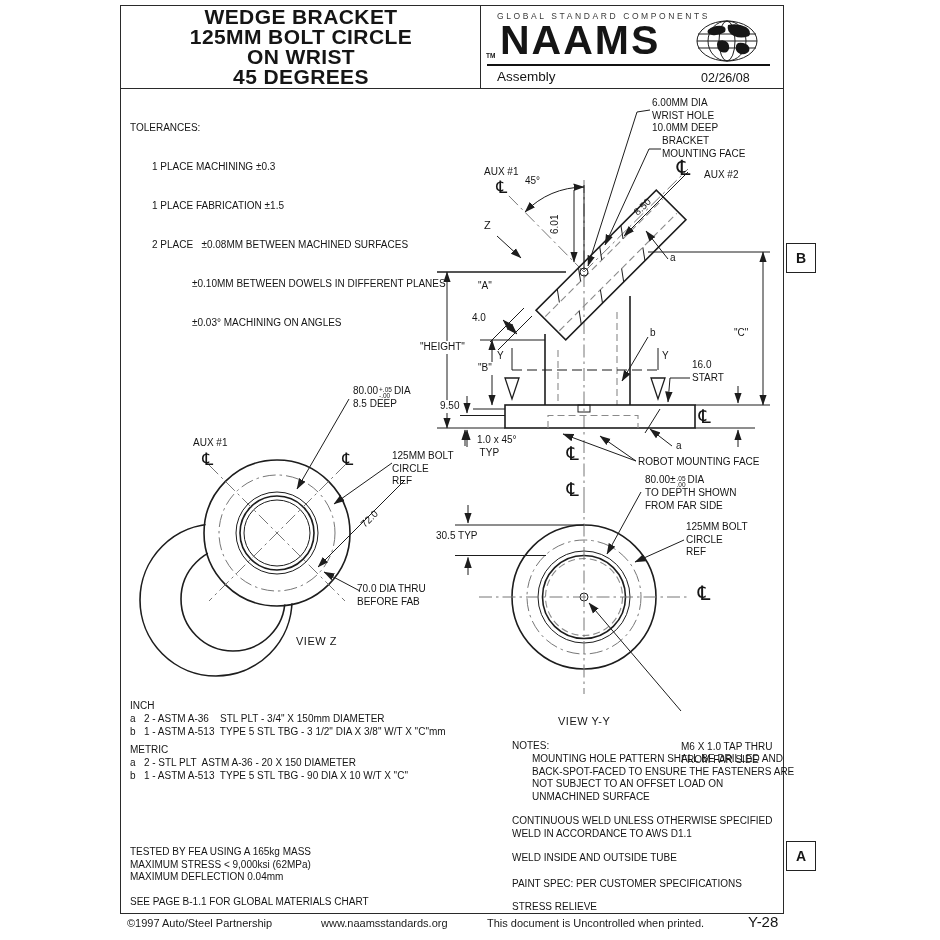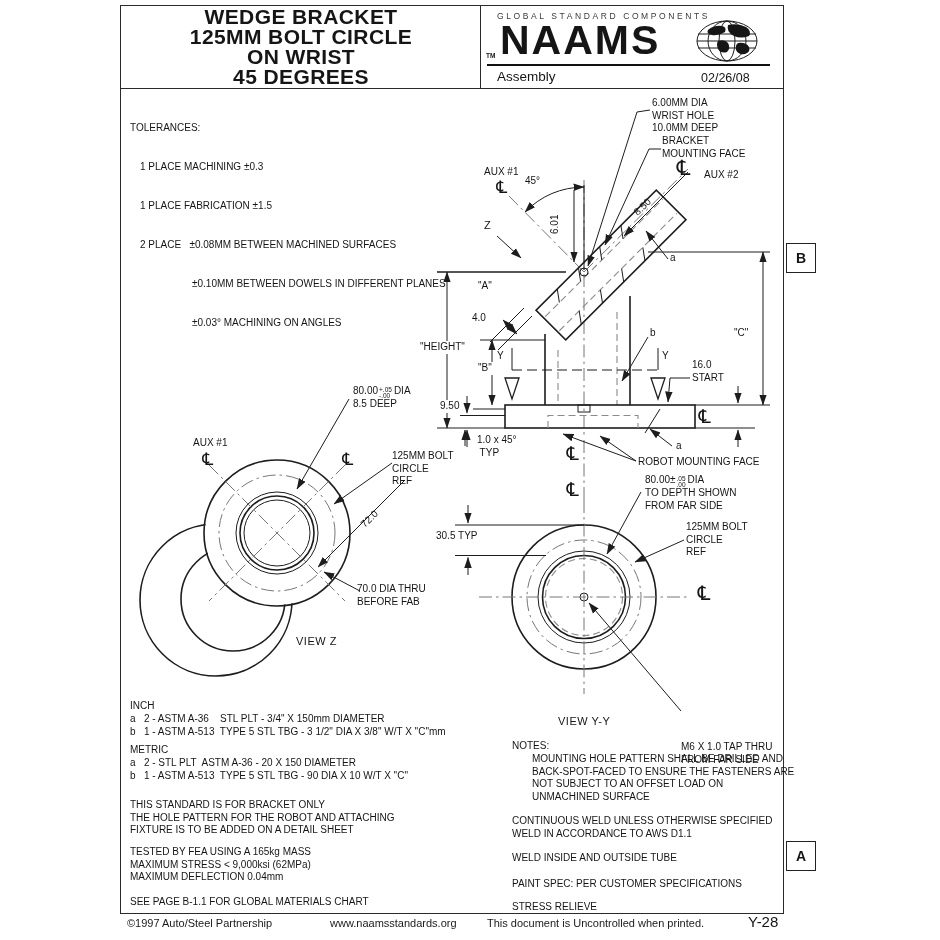--- a/index.html
+++ b/index.html
@@ -19,21 +19,21 @@
   .date{position:absolute;left:701px;top:71px;font-size:12.5px;}
   .zone-box{position:absolute;left:786px;width:28px;height:28px;border:1.5px solid #222;
         display:flex;align-items:center;justify-content:center;font-size:14px;font-weight:bold;background:#fff;}
   .lbl{position:absolute;font-size:10px;line-height:12.5px;white-space:pre;color:#151515;}
   .bg{background:#fff;padding:0 2px;}
   .cl-sym{position:absolute;font-family:"DejaVu Sans",sans-serif;font-style:italic;color:#151515;}
   .rot45{transform:rotate(-45deg);}
   .rot90{transform:rotate(-90deg);}
   .stack{display:inline-flex;flex-direction:column;font-size:6.5px;line-height:6px;vertical-align:2px;margin:0 2px 0 1px;}
   .tol{line-height:13px;}
-  .tol .ml1{margin-left:10px;} .tol .ml2{margin-left:62px;}
+  .tol .ml1{margin-left:22px;} .tol .ml2{margin-left:62px;}
   .caption{font-size:11px;letter-spacing:.5px;margin-top:7px;}
   .foot{position:absolute;top:917px;font-size:11px;color:#1a1a1a;}
   .pageno{position:absolute;top:913px;font-size:15px;}
   
   svg.draw{position:absolute;left:0;top:0;}
   .obj{stroke:#1d1d1d;stroke-width:1.6;fill:none;}
   .thin{stroke:#1d1d1d;stroke-width:1;fill:none;}
   .dim{stroke:#1d1d1d;stroke-width:1;fill:none;}
   .cl{stroke:#777;stroke-width:1;stroke-dasharray:13 4 2.5 4;fill:none;}
   .hid{stroke:#8a8a8a;stroke-width:1.1;stroke-dasharray:7 4;fill:none;}
@@ -285,37 +285,34 @@
 FROM FAR SIDE</div>
   <div class="lbl caption" style="left:558px;top:708px">VIEW Y-Y</div>
 
   <div class="lbl" style="left:130px;top:700px">INCH</div>
   <div class="lbl" style="left:130px;top:713px">a   2 - ASTM A-36    STL PLT - 3/4" X 150mm DIAMETER</div>
   <div class="lbl" style="left:130px;top:726px">b   1 - ASTM A-513  TYPE 5 STL TBG - 3 1/2" DIA X 3/8" W/T X "C"mm</div>
   <div class="lbl" style="left:130px;top:744px">METRIC</div>
   <div class="lbl" style="left:130px;top:757px">a   2 - STL PLT  ASTM A-36 - 20 X 150 DIAMETER</div>
   <div class="lbl" style="left:130px;top:770px">b   1 - ASTM A-513  TYPE 5 STL TBG - 90 DIA X 10 W/T X "C"</div>
 
-  <div class="lbl" style="left:130px;top:799px">THIS STANDARD IS FOR BRACKET ONLY
-THE HOLE PATTERN FOR THE ROBOT AND ATTACHING
-FIXTURE IS TO BE ADDED ON A DETAIL SHEET</div>
   <div class="lbl" style="left:130px;top:846px">TESTED BY FEA USING A 165kg MASS
 MAXIMUM STRESS &lt; 9,000ksi (62MPa)
 MAXIMUM DEFLECTION 0.04mm</div>
   <div class="lbl" style="left:130px;top:896px">SEE PAGE B-1.1 FOR GLOBAL MATERIALS CHART</div>
 
   <div class="lbl" style="left:512px;top:740px">NOTES:</div>
   <div class="lbl" style="left:532px;top:753px">MOUNTING HOLE PATTERN SHALL BE DRILLED AND
 BACK-SPOT-FACED TO ENSURE THE FASTENERS ARE
 NOT SUBJECT TO AN OFFSET LOAD ON
 UNMACHINED SURFACE</div>
   <div class="lbl" style="left:512px;top:815px">CONTINUOUS WELD UNLESS OTHERWISE SPECIFIED
 WELD IN ACCORDANCE TO AWS D1.1</div>
   <div class="lbl" style="left:512px;top:852px">WELD INSIDE AND OUTSIDE TUBE</div>
   <div class="lbl" style="left:512px;top:878px">PAINT SPEC: PER CUSTOMER SPECIFICATIONS</div>
   <div class="lbl" style="left:512px;top:901px">STRESS RELIEVE</div>
 
   <div class="foot" style="left:127px">©1997 Auto/Steel Partnership</div>
-  <div class="foot" style="left:330px">www.naamsstandards.org</div>
+  <div class="foot" style="left:321px">www.naamsstandards.org</div>
   <div class="foot" style="left:487px">This document is Uncontrolled when printed.</div>
   <div class="pageno" style="left:748px">Y-28</div>
 
 </div>
 
 </body></html>

